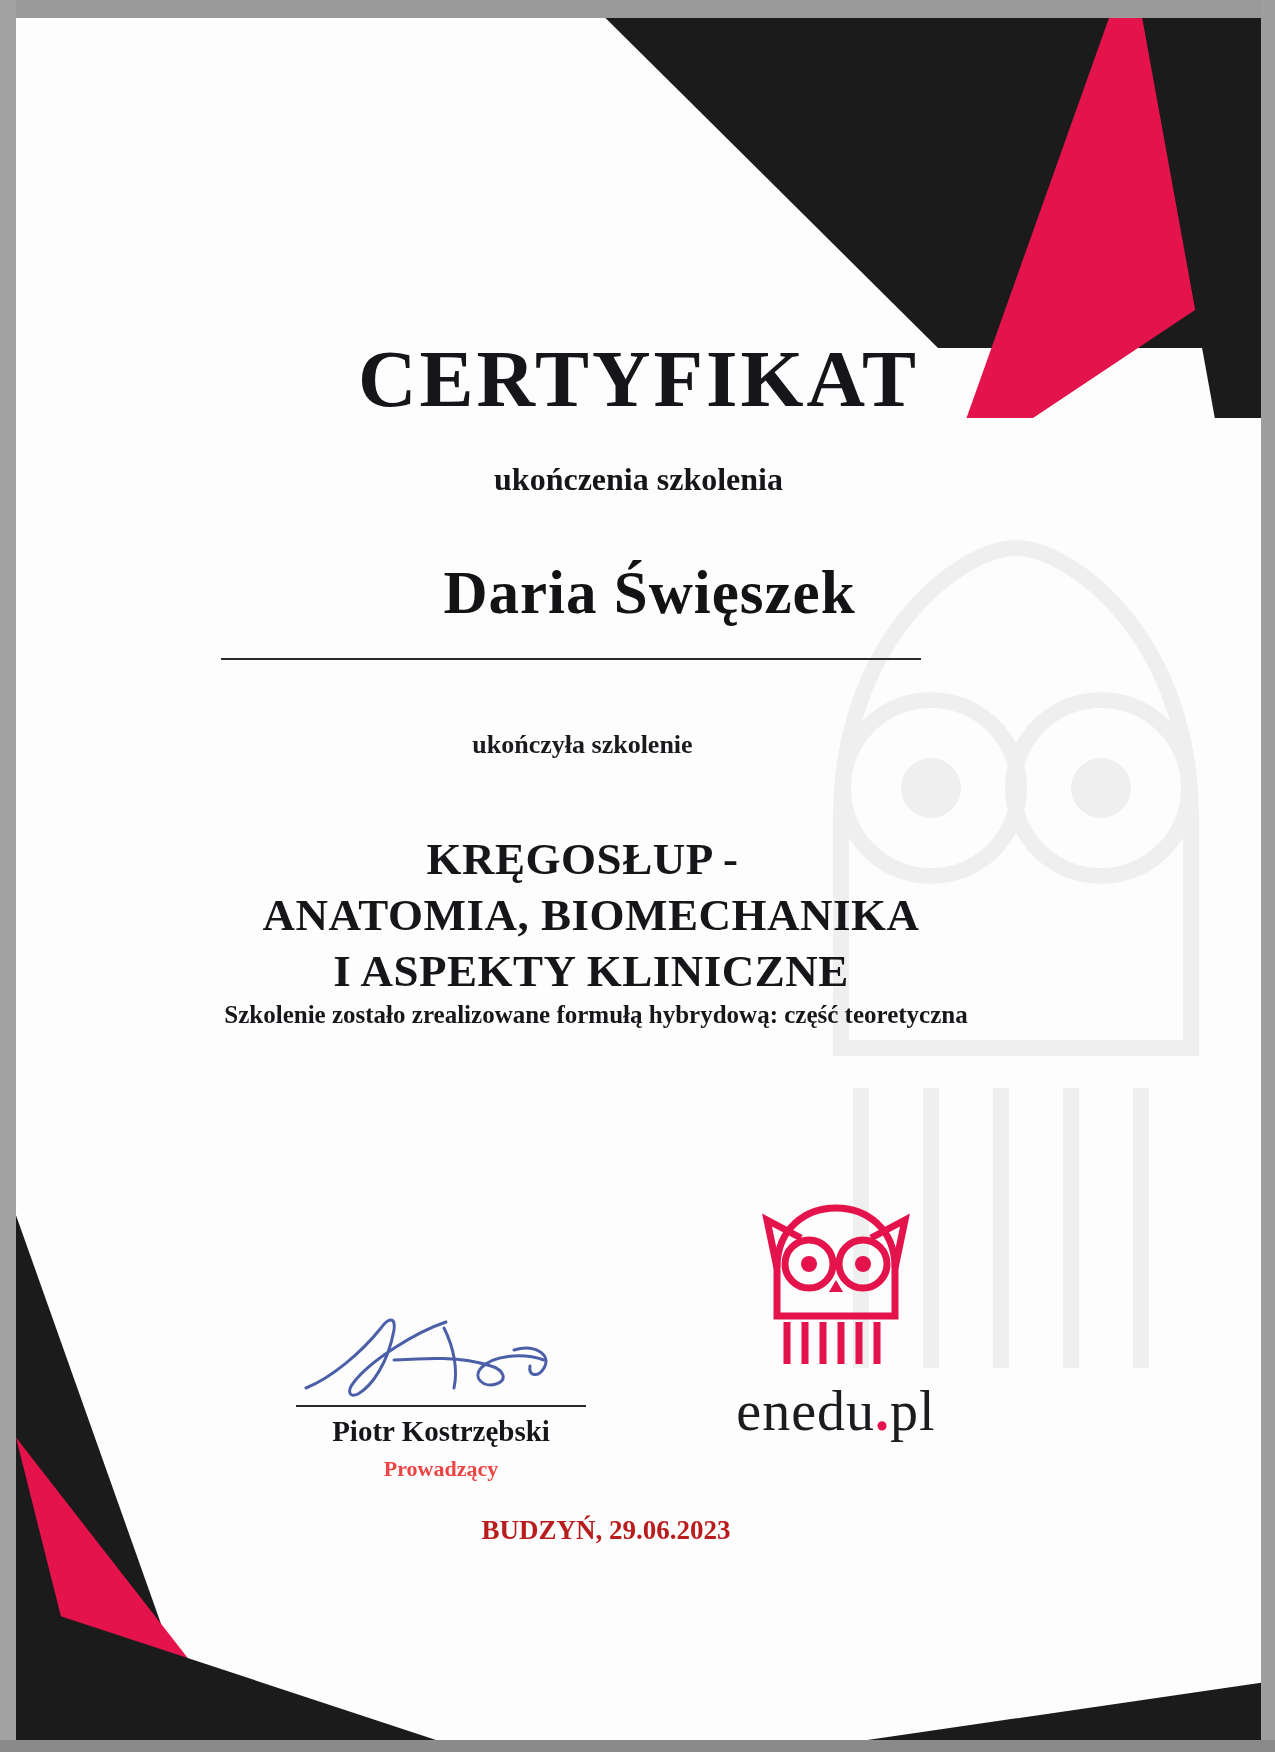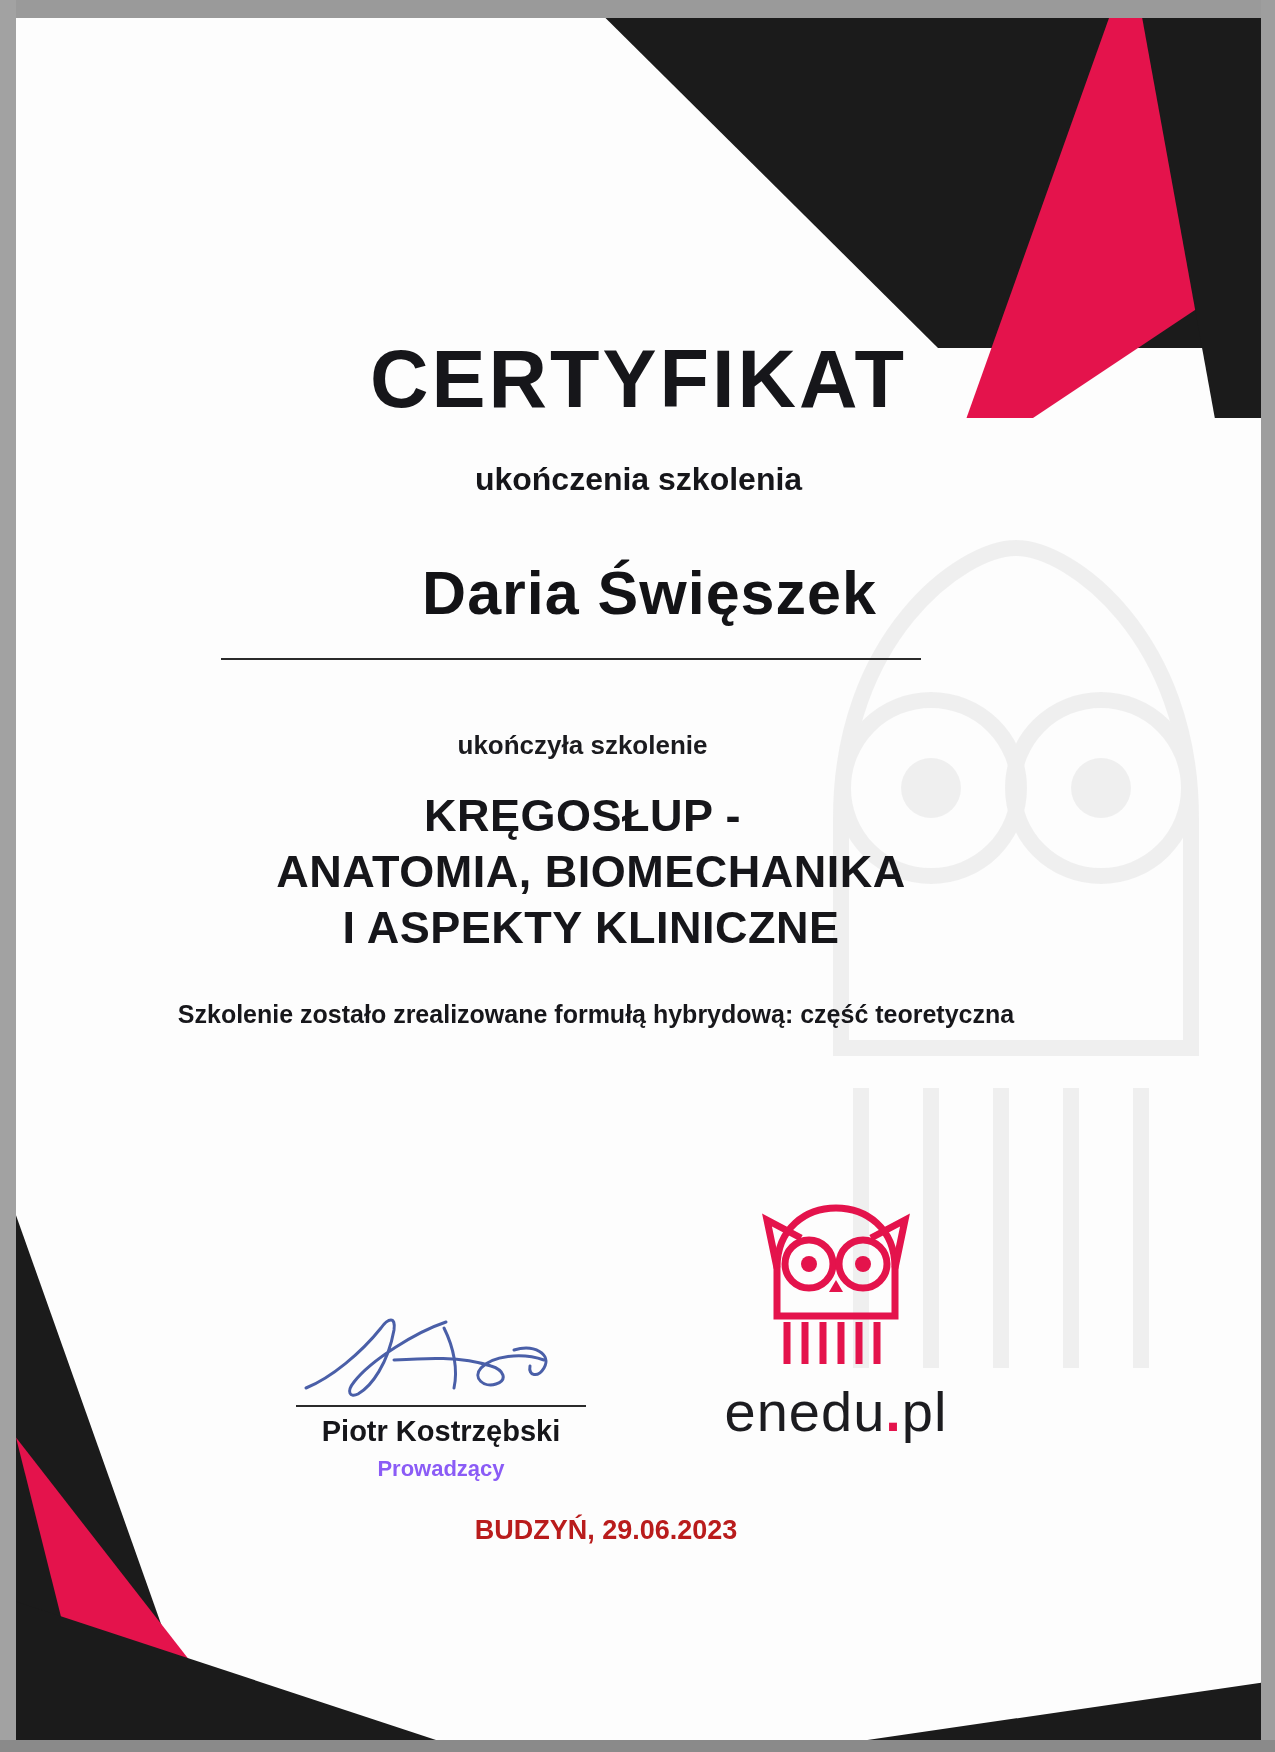--- a/index.html
+++ b/index.html
@@ -9,20 +9,21 @@
   }
   body {
     font-family: "Liberation Sans", sans-serif;
   }
   .page {
     position: relative;
     width: 1275px;
     height: 1752px;
     background: #ffffff;
     overflow: hidden;
+    font-family: Liberation Serif, serif;
   }
   
   .scan-edge-top {
     position: absolute; left: 0; top: 0; width: 1275px; height: 18px;
     background: #9a9a9a;
   }
   .scan-edge-left {
     position: absolute; left: 0; top: 0; width: 16px; height: 1752px;
     background: #a2a2a2;
   }
@@ -158,20 +159,21 @@
     position: absolute;
     left: 0; top: 770px;
     width: 1133px;
     color: #16161a;
   }
   .course-title .l1 {
     font-size: 45px;
     font-weight: 800;
     letter-spacing: 0.5px;
     line-height: 56px;
+    margin-top: 43px;
   }
   .course-title .l2,
   .course-title .l3 {
     font-size: 45px;
     font-weight: 600;
     letter-spacing: 0.5px;
     line-height: 56px;
     padding-left: 17px;
   }
   .description {
@@ -218,21 +220,21 @@
   }
   .signature-name {
     font-size: 29px;
     font-weight: 700;
     color: #16161a;
   }
   .signature-role {
     margin-top: 8px;
     font-size: 22px;
     font-weight: 600;
-    color: #8b5cf6;
+    color: #ef4444;
   }
   .place-date {
     position: absolute;
     left: 330px;
     top: 1497px;
     width: 520px;
     text-align: center;
     font-size: 27px;
     font-weight: 700;
     color: #b91c1c;

